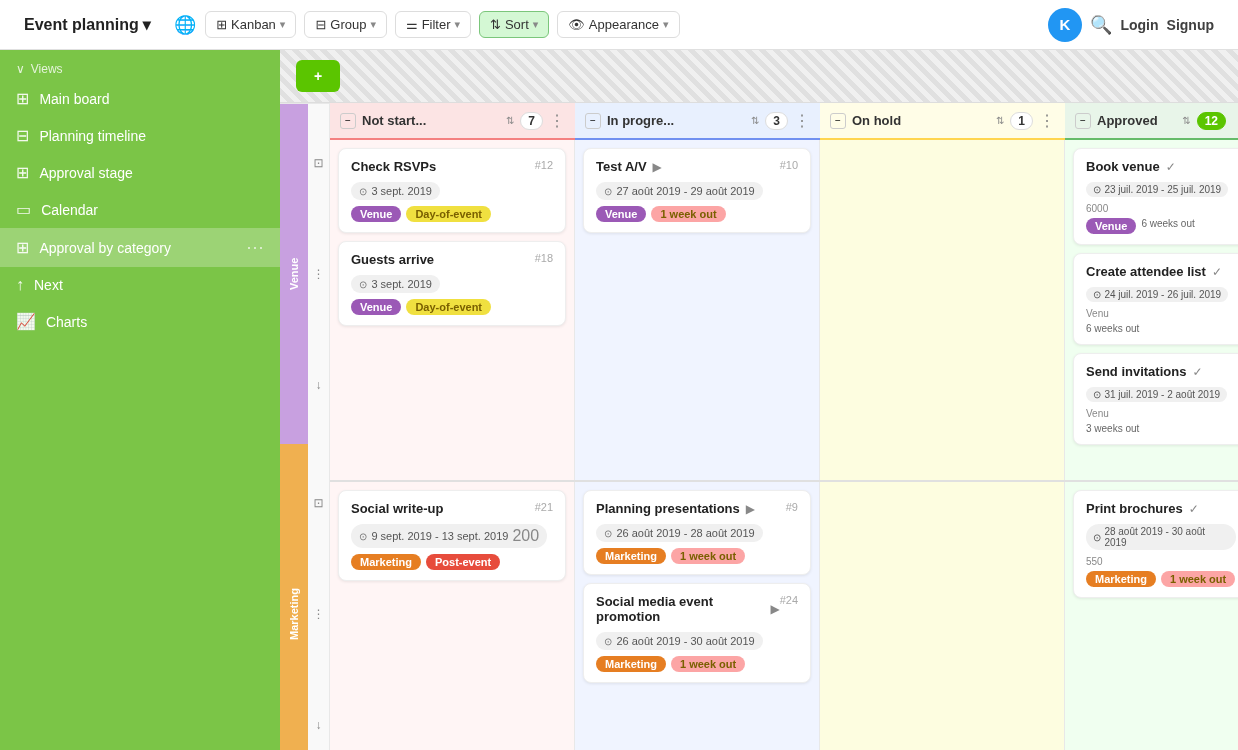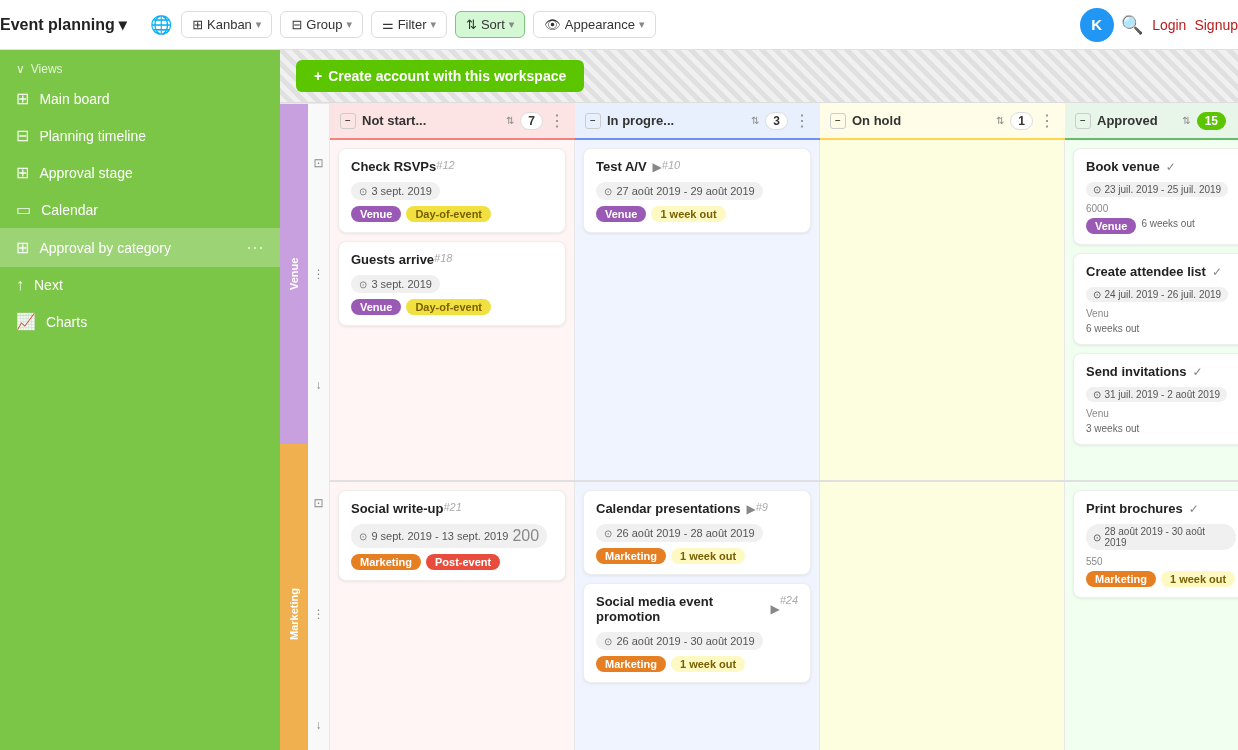--- a/index.html
+++ b/index.html
@@ -2,42 +2,42 @@
 <html><head>
   <meta charset="utf-8">
   <style>
     * { box-sizing: border-box; margin: 0; padding: 0; font-family: -apple-system, BlinkMacSystemFont, 'Segoe UI', sans-serif; }
     body { width: 1238px; height: 750px; overflow: hidden; display: flex; flex-direction: column; background: #f5f5f5; }
 
     
     .top-nav {
       display: flex; align-items: center; height: 50px;
       background: #fff; border-bottom: 1px solid #e0e0e0;
-      padding: 0 0; gap: 8px; flex-shrink: 0;
+      padding: 0 24px; gap: 8px; flex-shrink: 0;
     }
     .app-title {
       font-weight: 700; font-size: 16px; color: #222;
       display: flex; align-items: center; gap: 4px; margin-right: 16px;
     }
     .nav-btn {
       display: flex; align-items: center; gap: 4px;
       padding: 5px 10px; border-radius: 6px; border: 1px solid #ddd;
       background: #fff; cursor: pointer; font-size: 13px; color: #333;
     }
     .nav-btn.sort-btn { background: #d4f8d4; border-color: #7bc67b; }
     .nav-btn-icon { font-size: 11px; color: #888; }
     .nav-spacer { flex: 1; }
     .avatar-btn {
       width: 34px; height: 34px; border-radius: 50%;
       background: #2196f3; color: #fff; font-weight: 700;
       display: flex; align-items: center; justify-content: center;
       font-size: 15px; cursor: pointer; border: none;
     }
     .search-icon-btn { background: none; border: none; cursor: pointer; font-size: 18px; color: #555; }
-    .login-btn, .signup-btn { background: none; border: none; cursor: pointer; font-size: 14px; color: #b91c1c; font-weight: 400; }
+    .login-btn, .signup-btn { background: none; border: none; cursor: pointer; font-size: 14px; color: #404040; font-weight: 700; }
 
     
     .main-layout { display: flex; flex: 1; overflow: hidden; }
 
     
     .sidebar {
       width: 280px; background: #7bc547; flex-shrink: 0;
       display: flex; flex-direction: column; overflow-y: auto;
     }
     .sidebar-section-label {
@@ -105,43 +105,43 @@
       font-size: 12px; font-weight: 700; color: #333;
     }
     .col-count.green { background: #5bc500; color: #fff; border-color: #5bc500; }
     .col-more { background: none; border: none; cursor: pointer; color: #888; font-size: 16px; }
 
     
     .card {
       background: #fff; border-radius: 8px; padding: 10px 12px;
       box-shadow: 0 1px 3px rgba(0,0,0,0.08); border: 1px solid #eee;
     }
-    .card-header { display: flex; align-items: flex-start; margin-bottom: 8px; }
+    .card-header { display: flex; align-items: flex-start; justify-content: space-between; margin-bottom: 8px; }
     .card-title { font-size: 13px; font-weight: 600; color: #222; }
     .card-title-row { display: flex; align-items: center; gap: 6px; }
     .card-play { background: none; border: none; cursor: pointer; color: #888; font-size: 12px; }
     .card-check { color: #888; font-size: 12px; }
-    .card-num { font-size: 11px; color: #aaa; font-style: italic; }
+    .card-num { font-size: 11px; color: #aaa; }
     .card-date {
       display: flex; align-items: center; gap: 4px;
       font-size: 11px; color: #555; background: #f0f0f0;
       border-radius: 20px; padding: 3px 8px; margin-bottom: 6px;
       width: fit-content;
     }
     .card-date .clock { color: #777; font-size: 10px; }
     .card-tags { display: flex; flex-wrap: wrap; gap: 5px; margin-top: 4px; }
     .tag {
       border-radius: 12px; padding: 2px 9px;
       font-size: 11px; font-weight: 600;
     }
     .tag.venue { background: #9b59b6; color: #fff; }
     .tag.day-of-event { background: #f0e040; color: #7a6000; }
     .tag.marketing { background: #e67e22; color: #fff; }
     .tag.post-event { background: #e74c3c; color: #fff; }
-    .tag.one-week-out { background: #fef9c3; color: #7a6000; }
+    .tag.one-week-out { background: #fca5a5; color: #7a6000; }
     .card-amount { font-size: 16px; color: #888; }
 
     .approved-date-row { display: flex; align-items: center; gap: 6px; margin-bottom: 4px; flex-wrap: wrap; }
     .approved-date {
       display: flex; align-items: center; gap: 3px;
       font-size: 10px; color: #555; background: #f0f0f0;
       border-radius: 20px; padding: 2px 7px;
     }
 
     
@@ -232,21 +232,20 @@
       <span class="item-icon">📈</span>
       <span>Charts</span>
     </div>
   </aside>
 
   <div class="content-area">
 
     <div class="workspace-banner">
       <button class="create-account-btn">
         <span>+</span>
-        <span>Create account with this workspace</span>
       </button>
     </div>
 
     <div class="kanban-board">
 
       <div style="display:flex;flex-direction:column;width:28px;flex-shrink:0;">
 
         <div style="height:40px;background:#fff;border-right:1px solid #e8e8e8;border-bottom:1px solid #e8e8e8;"></div>
 
         <div class="row-label" style="flex:1;min-height:340px;">
@@ -306,21 +305,21 @@
               <span class="col-count">1</span>
               <button class="col-more">⋮</button>
             </div>
           </div>
 
           <div style="width:193px;flex-shrink:0;">
             <div class="col-header approved">
               <button class="col-collapse">−</button>
               <span class="col-title">Approved</span>
               <button class="col-sort">⇅</button>
-              <span class="col-count green">15</span>
+              <span class="col-count green">12</span>
               <button class="col-more">⋮</button>
             </div>
           </div>
         </div>
 
         <div style="display:flex;min-height:340px;flex-shrink:0;">
 
           <div style="width:245px;flex-shrink:0;background:#fff5f5;border-right:1px solid #e8e8e8;padding:8px;display:flex;flex-direction:column;gap:8px;overflow-y:auto;">
 
             <div class="card">
@@ -465,21 +464,21 @@
                 <span class="tag post-event">Post-event</span>
               </div>
             </div>
           </div>
 
           <div style="width:245px;flex-shrink:0;background:#f0f4ff;border-right:1px solid #e8e8e8;padding:8px;display:flex;flex-direction:column;gap:8px;overflow-y:auto;">
 
             <div class="card">
               <div class="card-header">
                 <div class="card-title-row">
-                  <span class="card-title">Calendar presentations</span>
+                  <span class="card-title">Planning presentations</span>
                   <button class="card-play">▶</button>
                 </div>
                 <span class="card-num">#9</span>
               </div>
               <div class="card-date">
                 <span class="clock">⊙</span>
                 <span>26 août 2019 - 28 août 2019</span>
               </div>
               <div class="card-tags">
                 <span class="tag marketing">Marketing</span>

